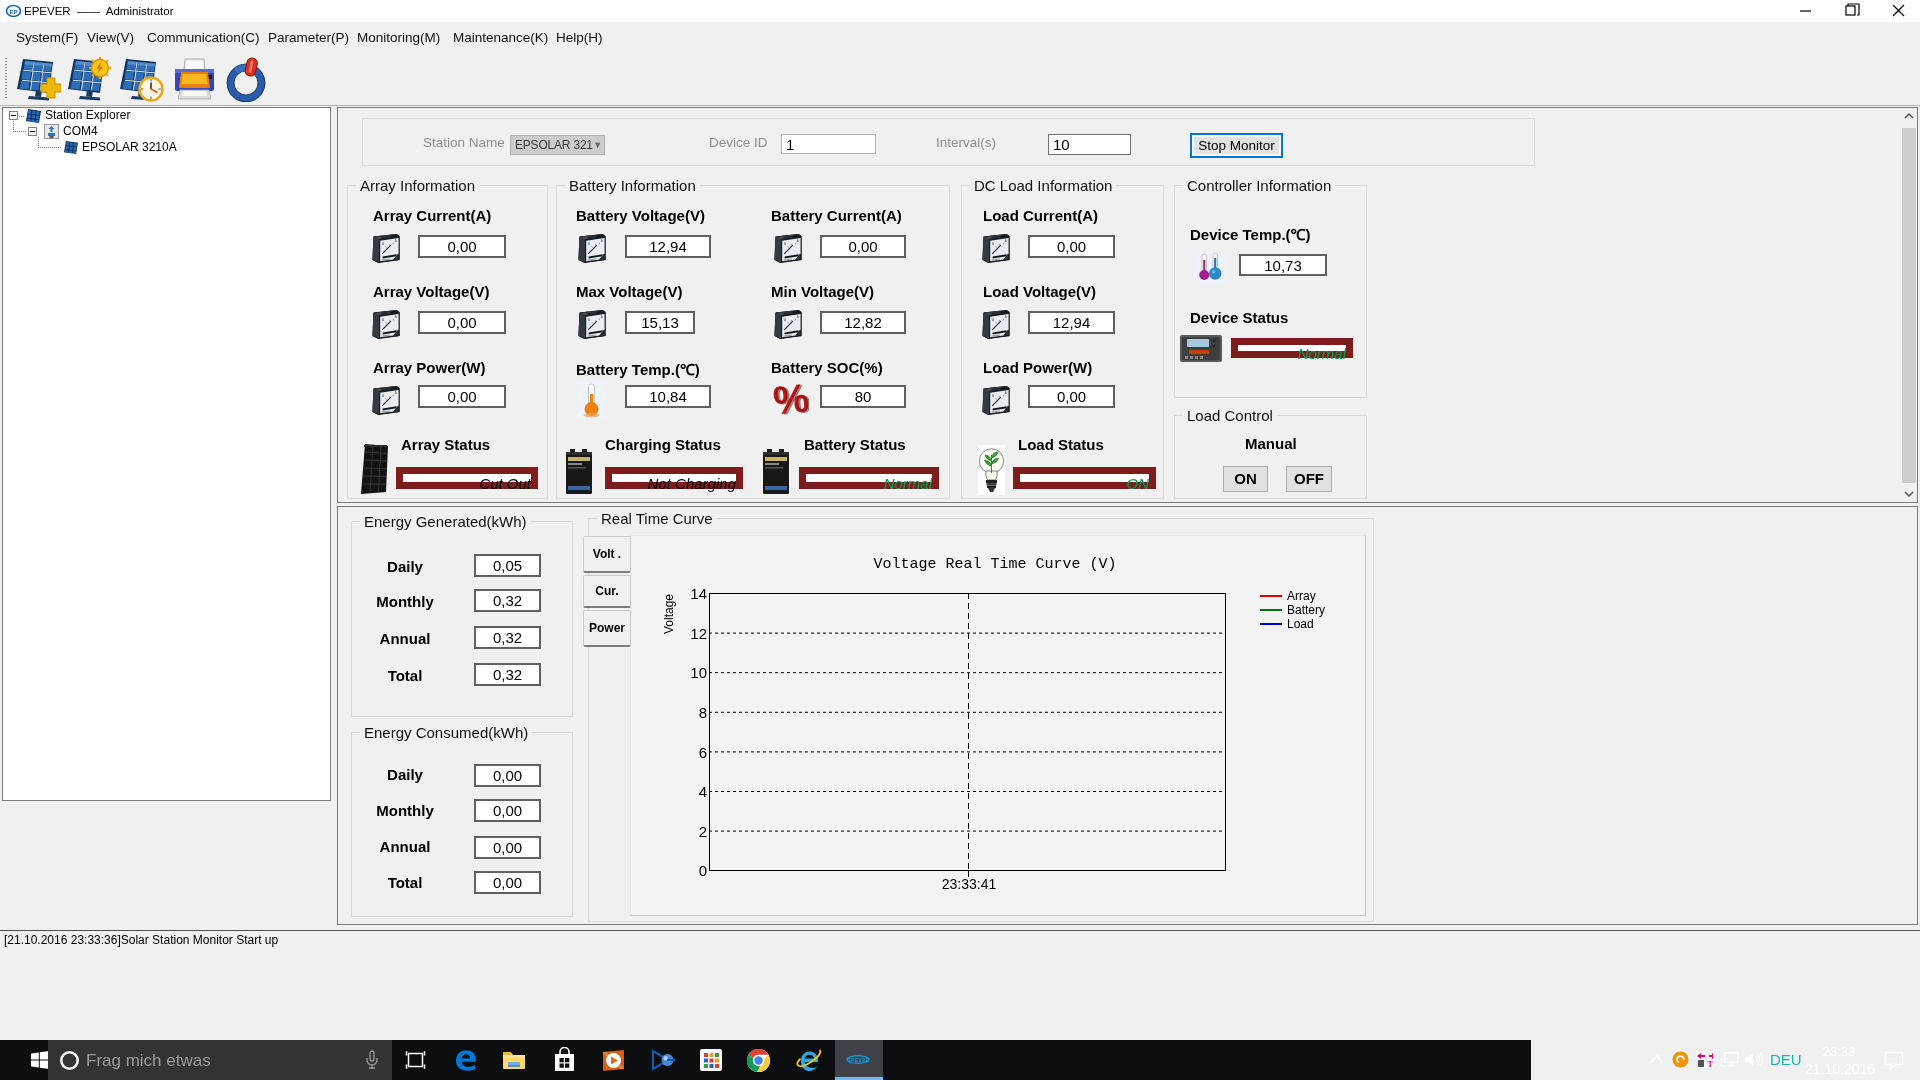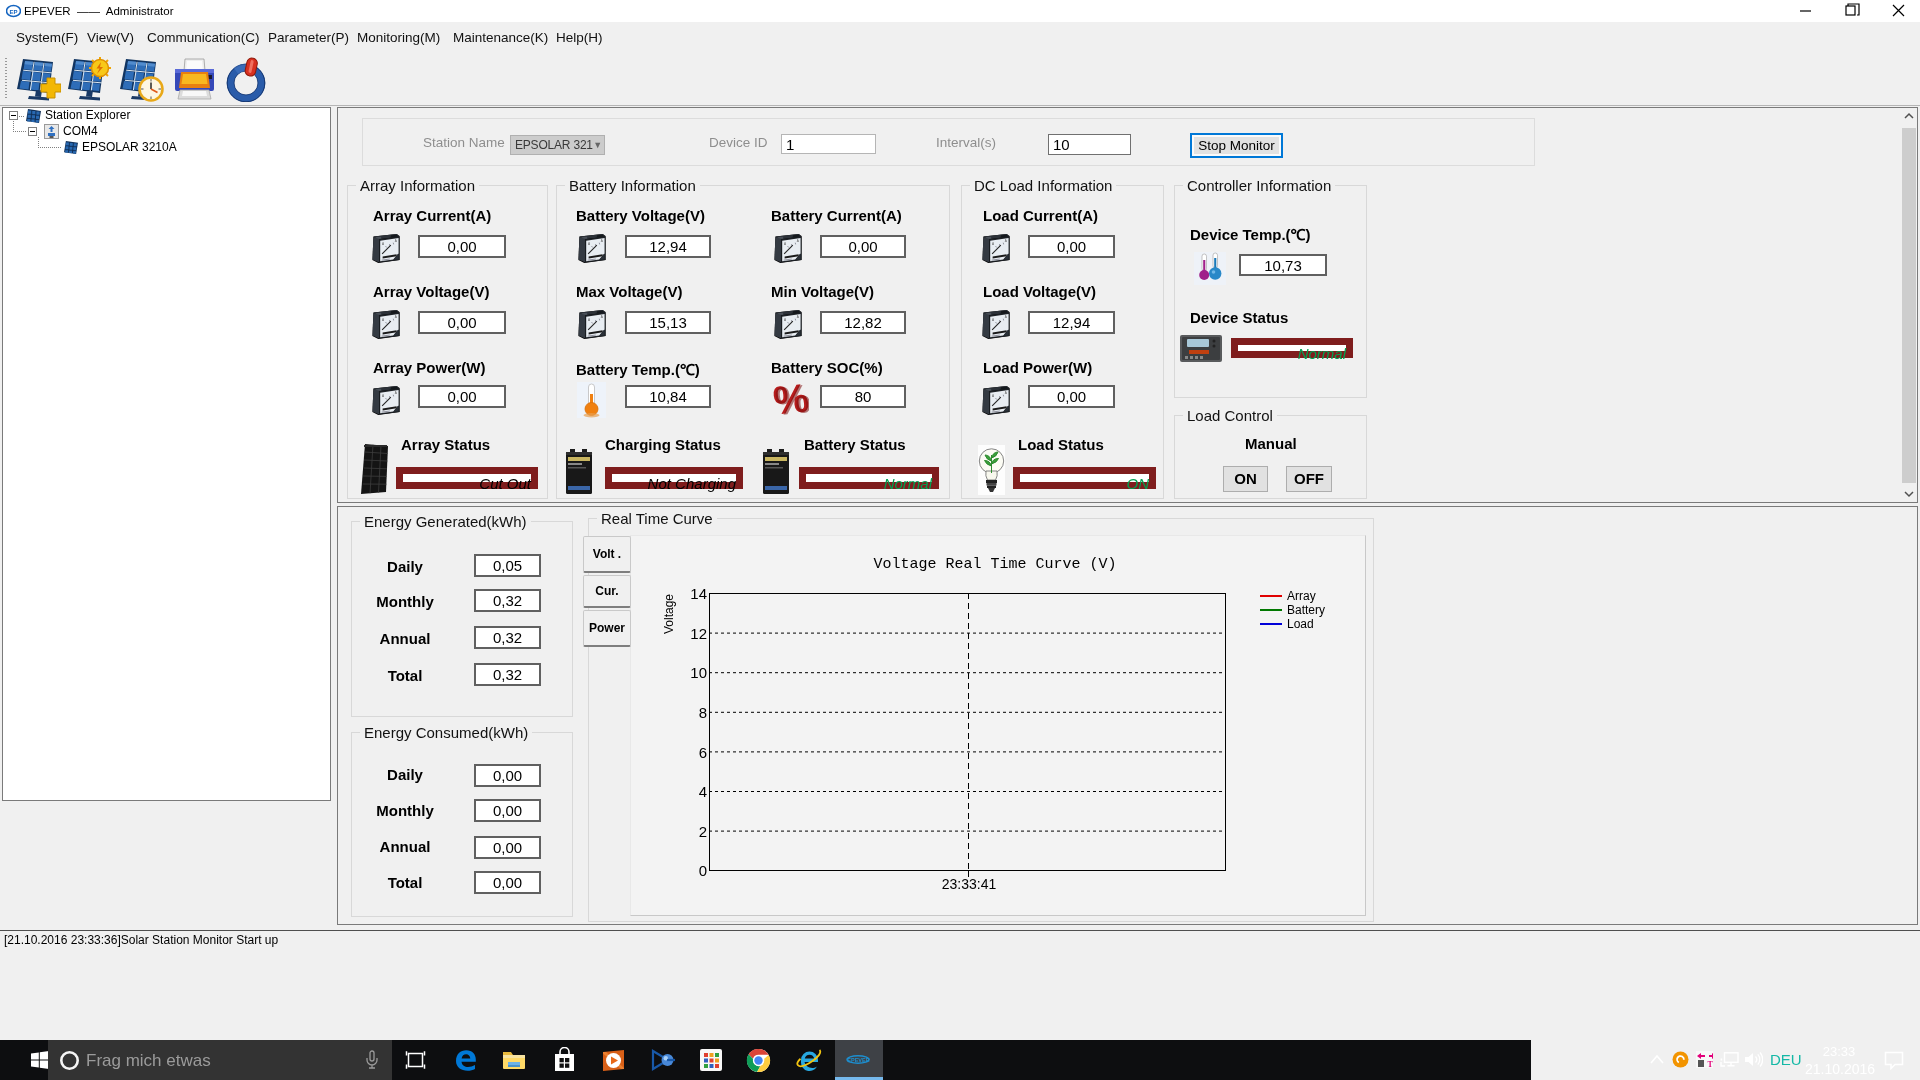--- a/index.html
+++ b/index.html
@@ -408,21 +408,21 @@
     <div class="vbox" style="left:68px;top:49px;width:86px;height:23px;line-height:19px">12,94</div>
     <div class="blabel" style="left:214px;top:21px">Battery Current(A)</div>
     <svg style="position:absolute;left:216px;top:47px" width="30" height="30">
         <use href="#gauge"></use>
       </svg>
     <div class="vbox" style="left:263px;top:49px;width:86px;height:23px;line-height:19px">0,00</div>
     <div class="blabel" style="left:19px;top:97px">Max Voltage(V)</div>
     <svg style="position:absolute;left:20px;top:123px" width="30" height="30">
         <use href="#gauge"></use>
       </svg>
-    <div class="vbox" style="left:68px;top:125px;width:86px;height:23px;line-height:19px">15,13</div>
+    <div class="vbox" style="left:68px;top:125px;width:70px;height:23px;line-height:19px">15,13</div>
     <div class="blabel" style="left:214px;top:97px">Min Voltage(V)</div>
     <svg style="position:absolute;left:216px;top:123px" width="30" height="30">
         <use href="#gauge"></use>
       </svg>
     <div class="vbox" style="left:263px;top:125px;width:86px;height:23px;line-height:19px">12,82</div>
     <div class="blabel" style="left:19px;top:173px">Battery Temp.(℃)</div>
     <svg style="position:absolute;left:20px;top:196px" width="29" height="36">
         <use href="#thermo"></use>
       </svg>
     <div class="vbox" style="left:68px;top:199px;width:86px;height:23px;line-height:19px">10,84</div>

